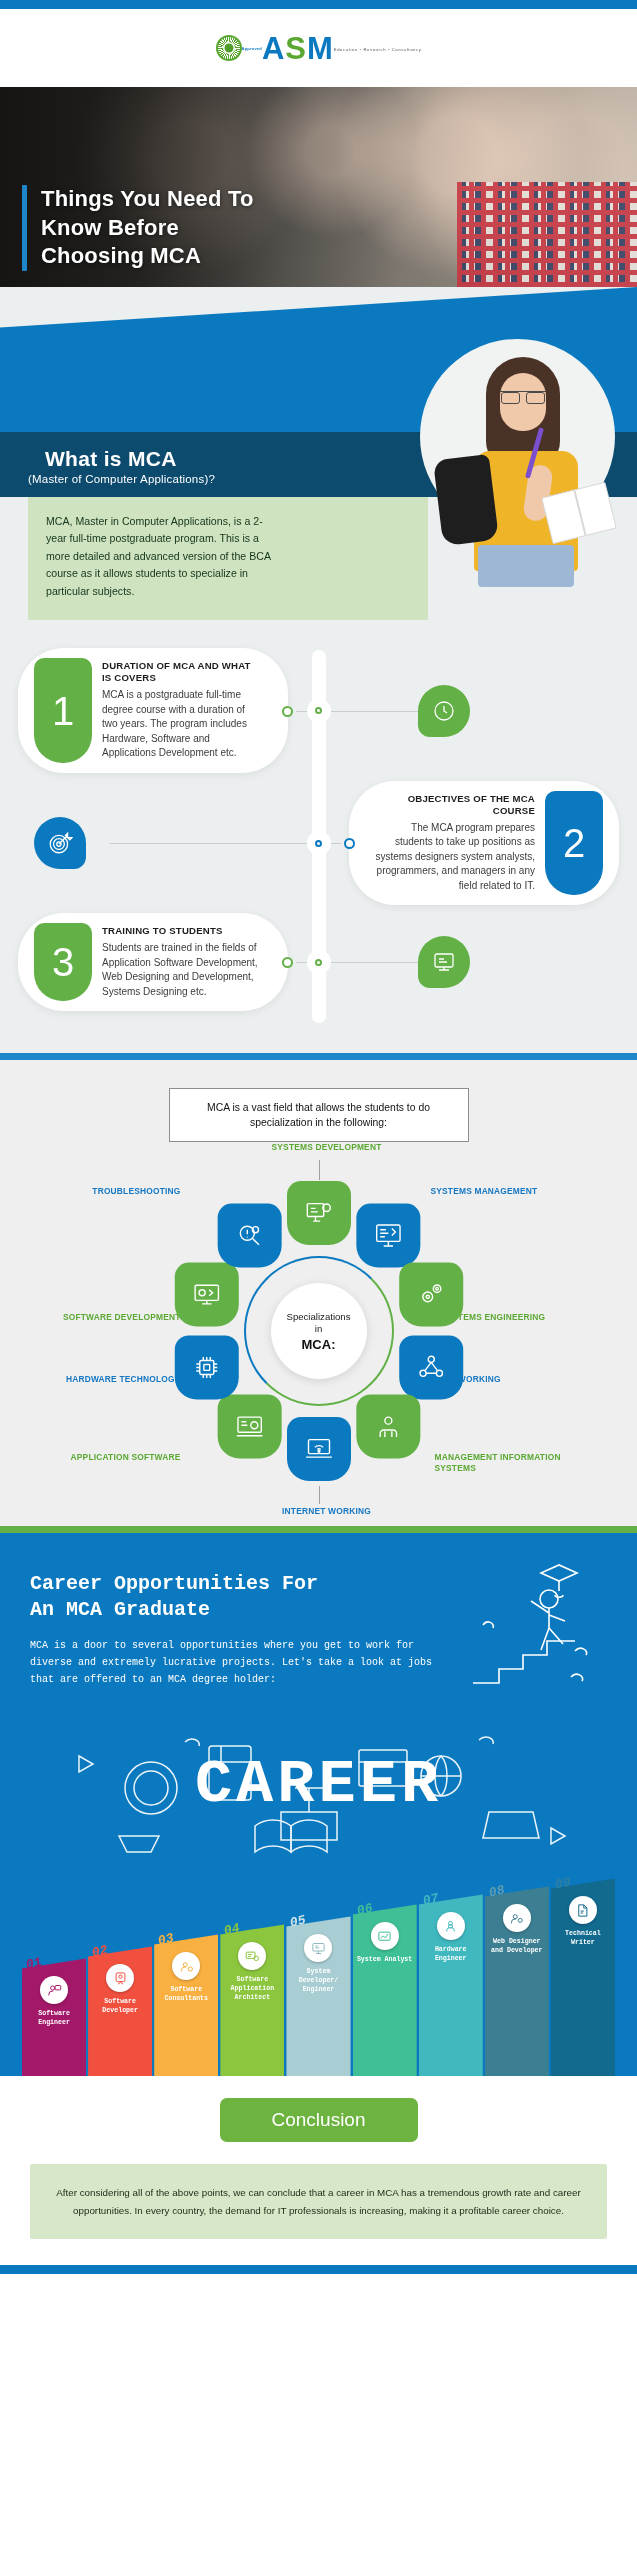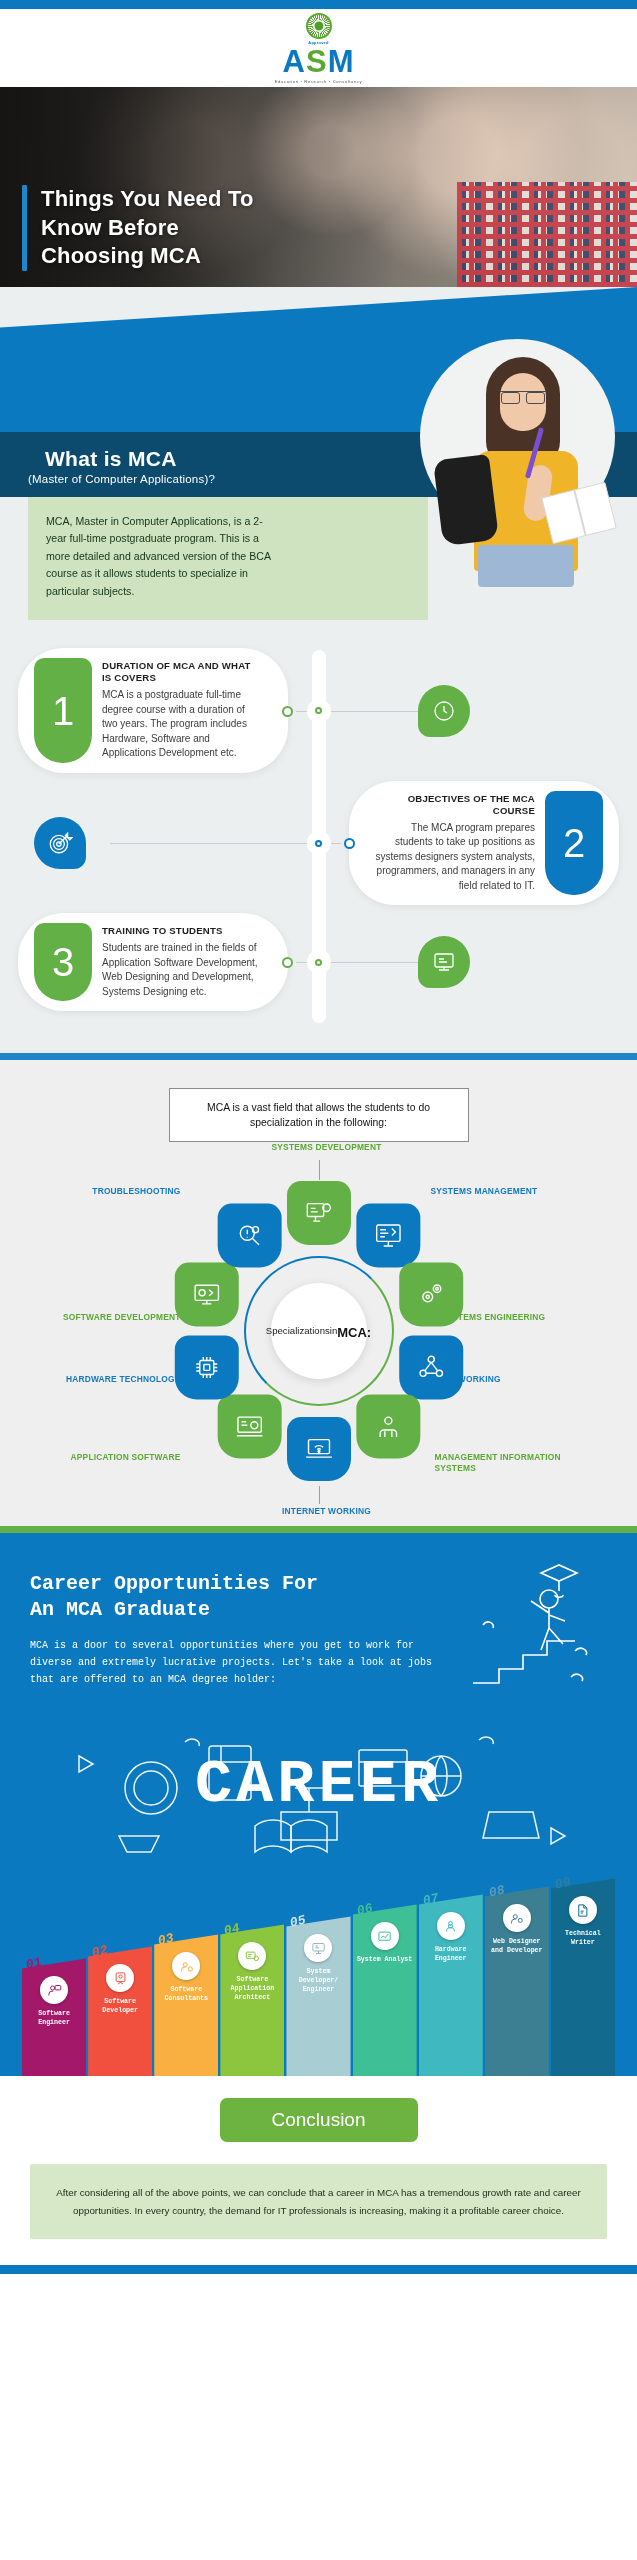--- a/index.html
+++ b/index.html
@@ -9,21 +9,21 @@
     font-family: "Liberation Sans", sans-serif;
     color: #1d1d1d;
     -webkit-font-smoothing: antialiased;
   }
   .page { width: 637px; position: relative; overflow: hidden; }
 
   
   .topbar { height: 9px; background: #0b79bf; width: 100%; }
   .logo-wrap {
     height: 78px; background: #ffffff;
-    display: flex; flex-direction: column;
+    display: flex; flex-direction: row;
     align-items: center; justify-content: center;
   }
   .logo-emblem {
     width: 26px; height: 26px; border-radius: 50%;
     border: 2px solid #5aa832;
     background:
       repeating-conic-gradient(#5aa832 0 6deg, #ffffff 6deg 12deg);
     position: relative;
   }
   .logo-emblem::after {
@@ -213,21 +213,21 @@
   .vastbox{
     margin:4px auto 0; width:300px; border:1px solid #8d8d8d;
     background:#ffffff; padding:11px 10px; text-align:center;
     font-size:10.4px; line-height:1.45; color:#111;
   }
   .wheel{ position:relative; width:400px; height:330px; margin:24px auto 0; }
   .wheel-core{
     position:absolute; left:50%; top:50%; width:96px;height:96px;
     margin-left:-48px;margin-top:-48px; border-radius:50%;
     background:#ffffff; box-shadow:0 2px 10px rgba(0,0,0,.12);
-    display:flex;flex-direction:row;align-items:center;justify-content:center;
+    display:flex;flex-direction:column;align-items:center;justify-content:center;
     text-align:center; z-index:5;
   }
   .wheel-core .c1{ font-size:9.6px; color:#222; line-height:1.25; }
   .wheel-core .c2{ font-size:13px; font-weight:800; color:#111; margin-top:2px; }
   .wheel-ring{
     position:absolute; left:50%; top:50%; width:150px;height:150px;
     margin-left:-75px;margin-top:-75px;border-radius:50%;
     border:2px solid #0b79bf;
     border-right-color:#62b046; border-bottom-color:#62b046;
     z-index:3;

